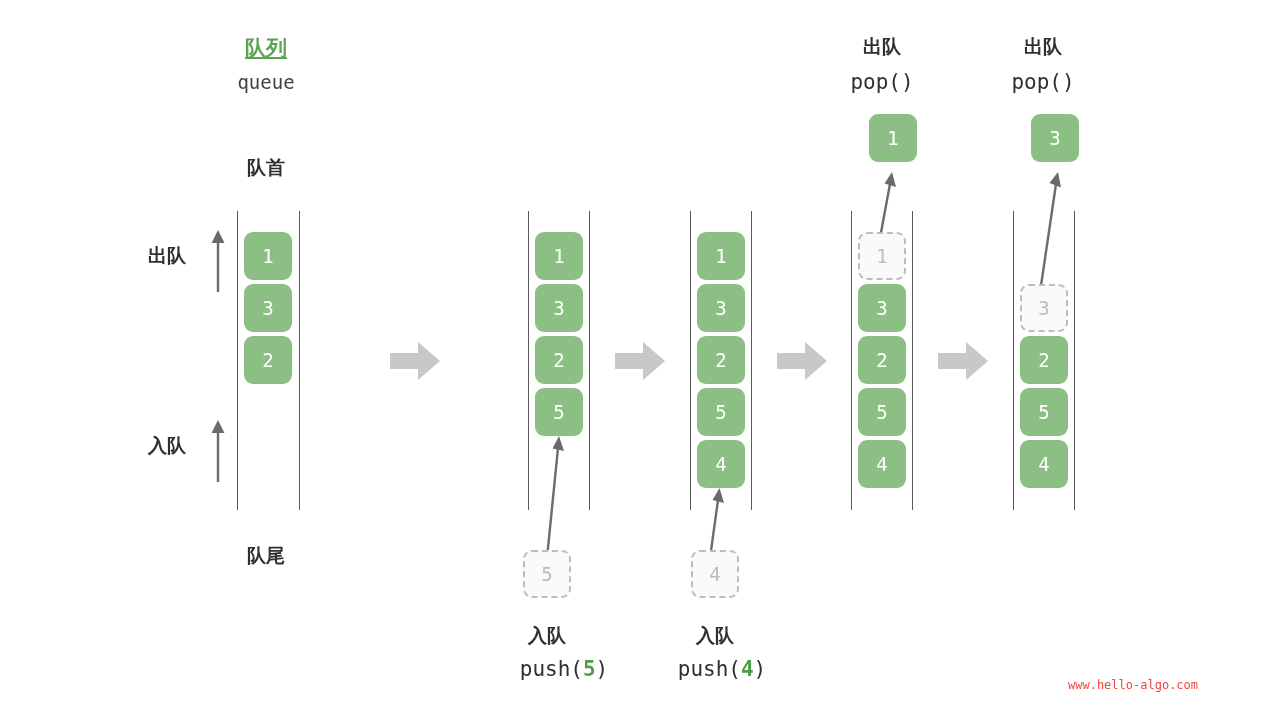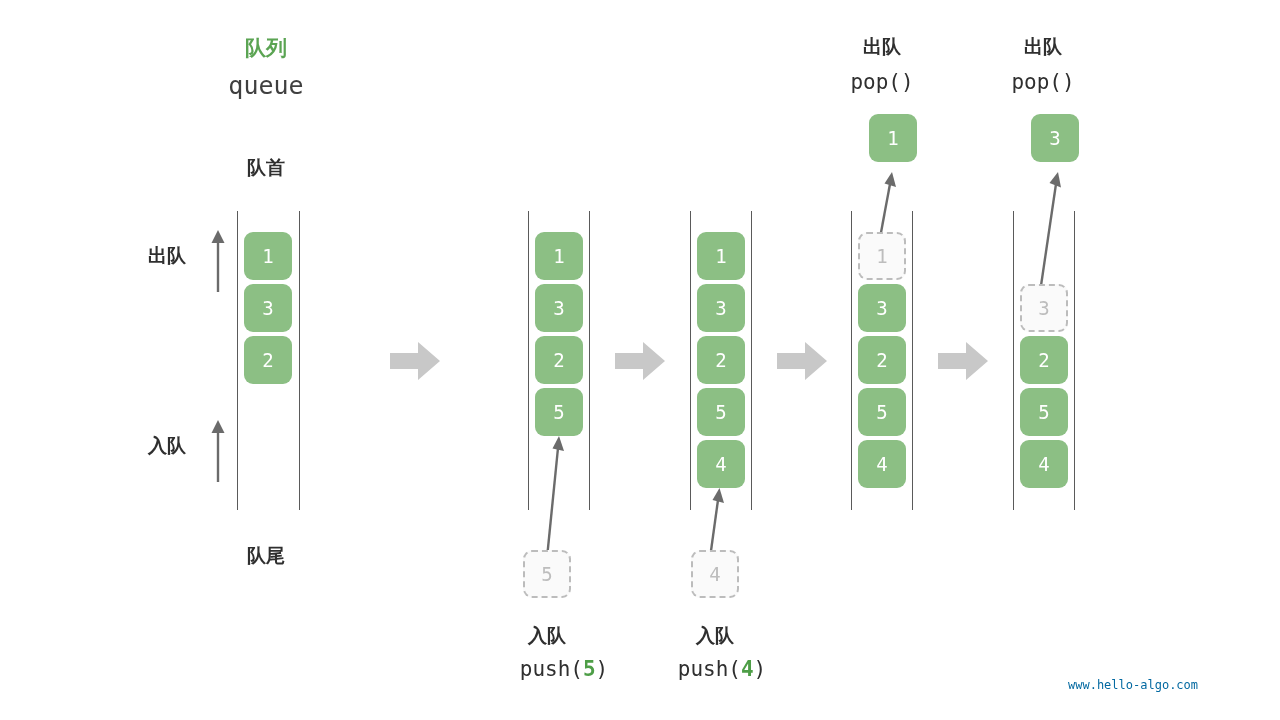--- a/index.html
+++ b/index.html
@@ -26,21 +26,21 @@
   .title-cn {
     font-family: "DejaVu Sans", sans-serif;
     font-weight: bold;
     font-size: 21px;
     color: #5ba453;
     text-align: center;
     white-space: nowrap;
   }
   .title-mono {
     font-family: "DejaVu Sans Mono", monospace;
-    font-size: 25px;
+    font-size: 19px;
     color: #3f3f3f;
     text-align: center;
     white-space: nowrap;
   }
   .side-label {
     font-family: "DejaVu Sans", sans-serif;
     font-weight: bold;
     font-size: 19px;
     color: #2f2f2f;
     text-align: center;
@@ -65,21 +65,21 @@
     font-family: "DejaVu Sans Mono", monospace;
     font-size: 21px;
     color: #2f2f2f;
     text-align: center;
     white-space: nowrap;
   }
   .op-code .arg { color: #4e9e47; font-weight: bold; }
   .watermark {
     font-family: "DejaVu Sans Mono", monospace;
     font-size: 12px;
-    color: #0369a1;
+    color: #ef4444;
     white-space: nowrap;
   }
 
   
   .rail {
     position: absolute;
     width: 1px;
     background: #5a5a5a;
   }
 
@@ -102,21 +102,21 @@
     background: #fafafa;
     border: 2px dashed #bcbcbc;
     color: #bdbdbd;
   }
 </style>
 </head>
 <body>
 
 <div id="stage">
 
-  <div class="abs title-cn" style="left:206px; top:34px; width:120px;">队列</div>
+  <div class="abs title-cn" style="left:206px; top:34px; width:120px;text-decoration:underline;">队列</div>
   <div class="abs title-mono" style="left:206px; top:71px; width:120px;">queue</div>
 
   <div class="abs side-label" style="left:206px; top:155px; width:120px;">队首</div>
   <div class="abs side-label" style="left:206px; top:543px; width:120px;">队尾</div>
 
   <div class="abs op-cn" style="left:148px; top:243px;">出队</div>
   <svg class="abs" style="left:205px; top:228px;" width="26" height="66" viewBox="0 0 26 66">
     <line x1="13" y1="64" x2="13" y2="12" stroke="#6b6b6b" stroke-width="2.4"></line>
     <path d="M13 2 L19.5 15 L6.5 15 Z" fill="#6b6b6b"></path>
   </svg>

